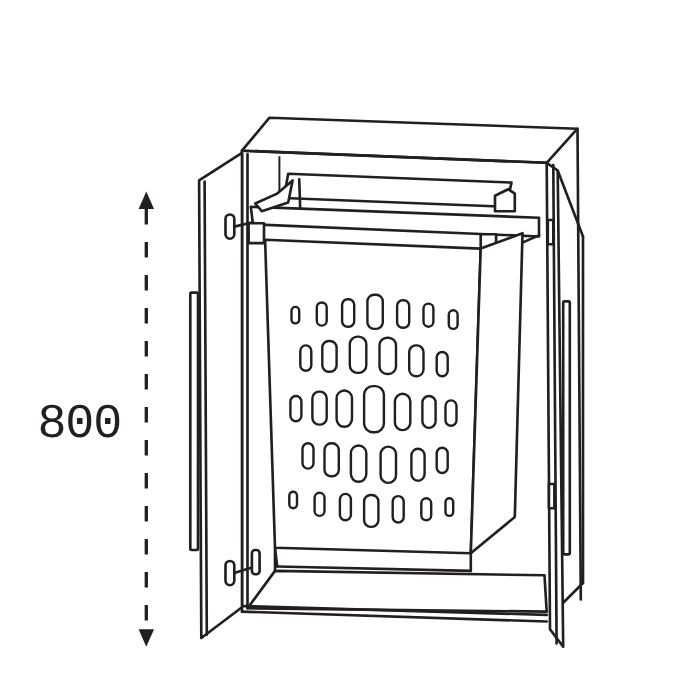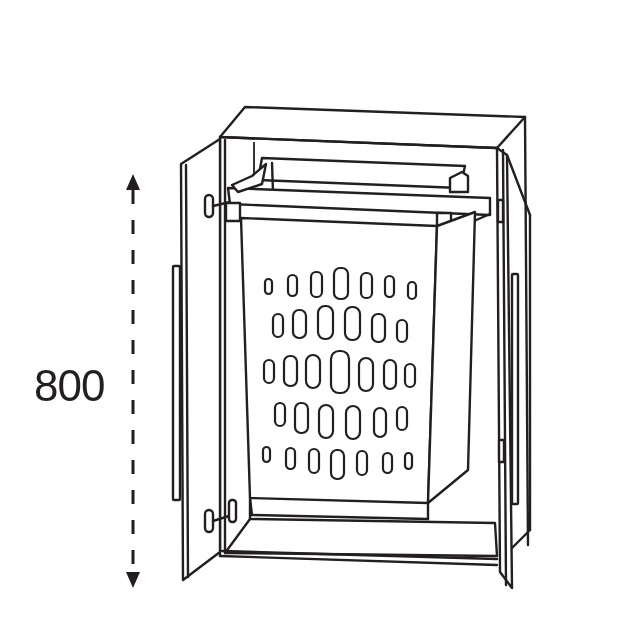--- a/index.html
+++ b/index.html
@@ -1,20 +1,20 @@
 <!DOCTYPE html>
 <html><head>
   <meta charset="utf-8">
   <style>
     html, body { margin: 0; padding: 0; background: #ffffff; }
     body { width: 630px; height: 630px; position: relative; overflow: hidden; }
     #drawing { position: absolute; left: 0; top: 0; width: 630px; height: 630px; }
     .dim-label {
       position: absolute; left: 34px; top: 364px;
-      font-family: Liberation Sans, sans-serif;
+      font-family: Liberation Mono, monospace;
       font-size: 44px; color: #231f20; letter-spacing: -1px; line-height: 1;
     }
     svg .ln { fill: none; stroke: #231f20; stroke-width: 2.4; stroke-linejoin: round; stroke-linecap: round; }
     svg .thin { fill: none; stroke: #231f20; stroke-width: 1.8; stroke-linejoin: round; }
     svg .fillw { fill: #ffffff; stroke: #231f20; stroke-width: 2.4; stroke-linejoin: round; }
     svg .hole { fill: #ffffff; stroke: #231f20; stroke-width: 2.2; }
     svg .dash { stroke: #231f20; stroke-width: 3; stroke-dasharray: 14 16; }
     svg .arrow { fill: #231f20; }
   </style>
 </head>

